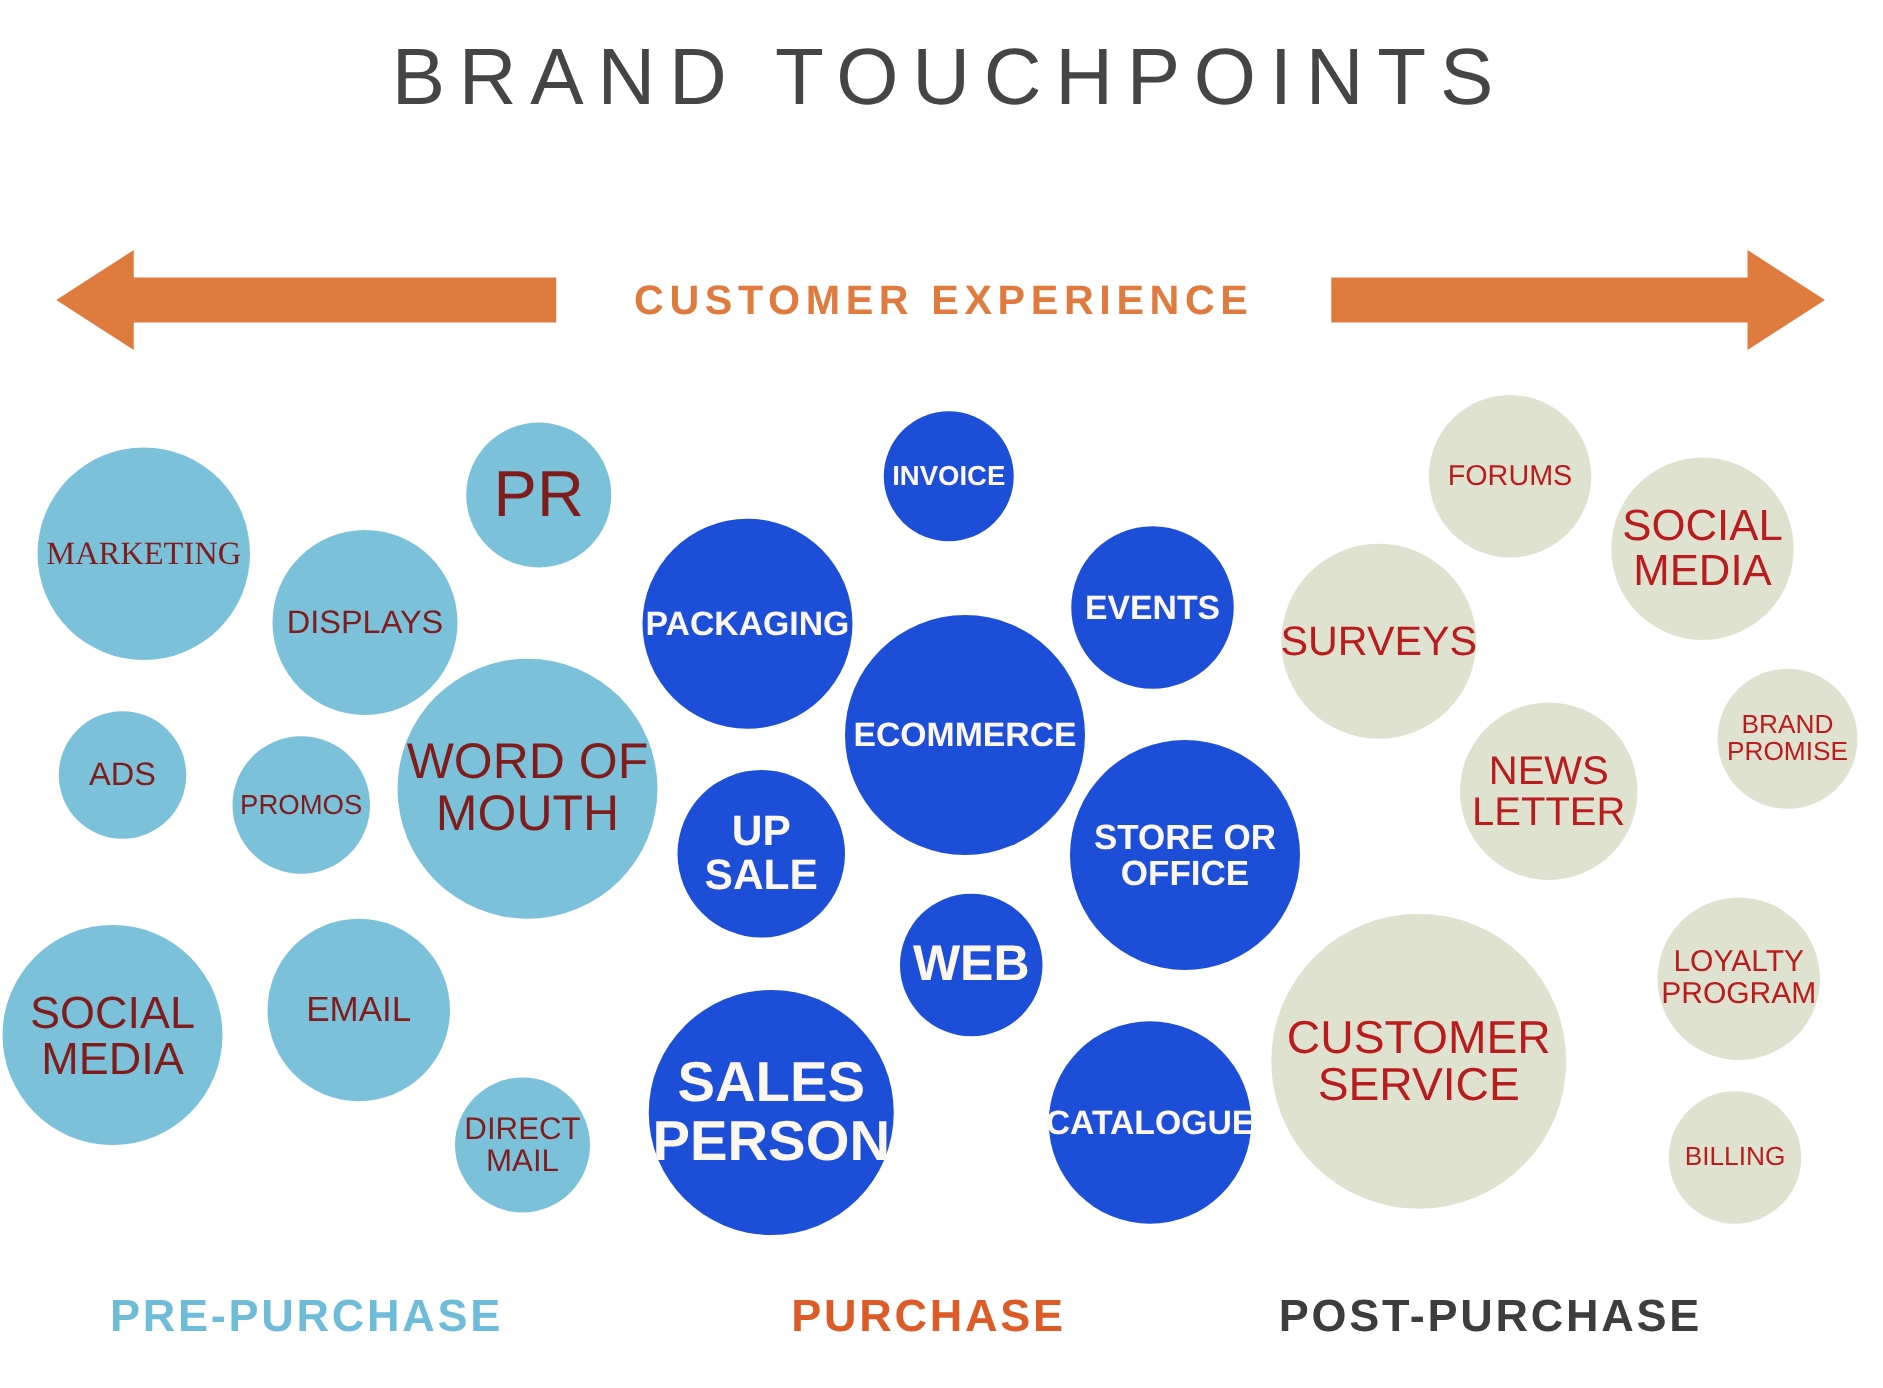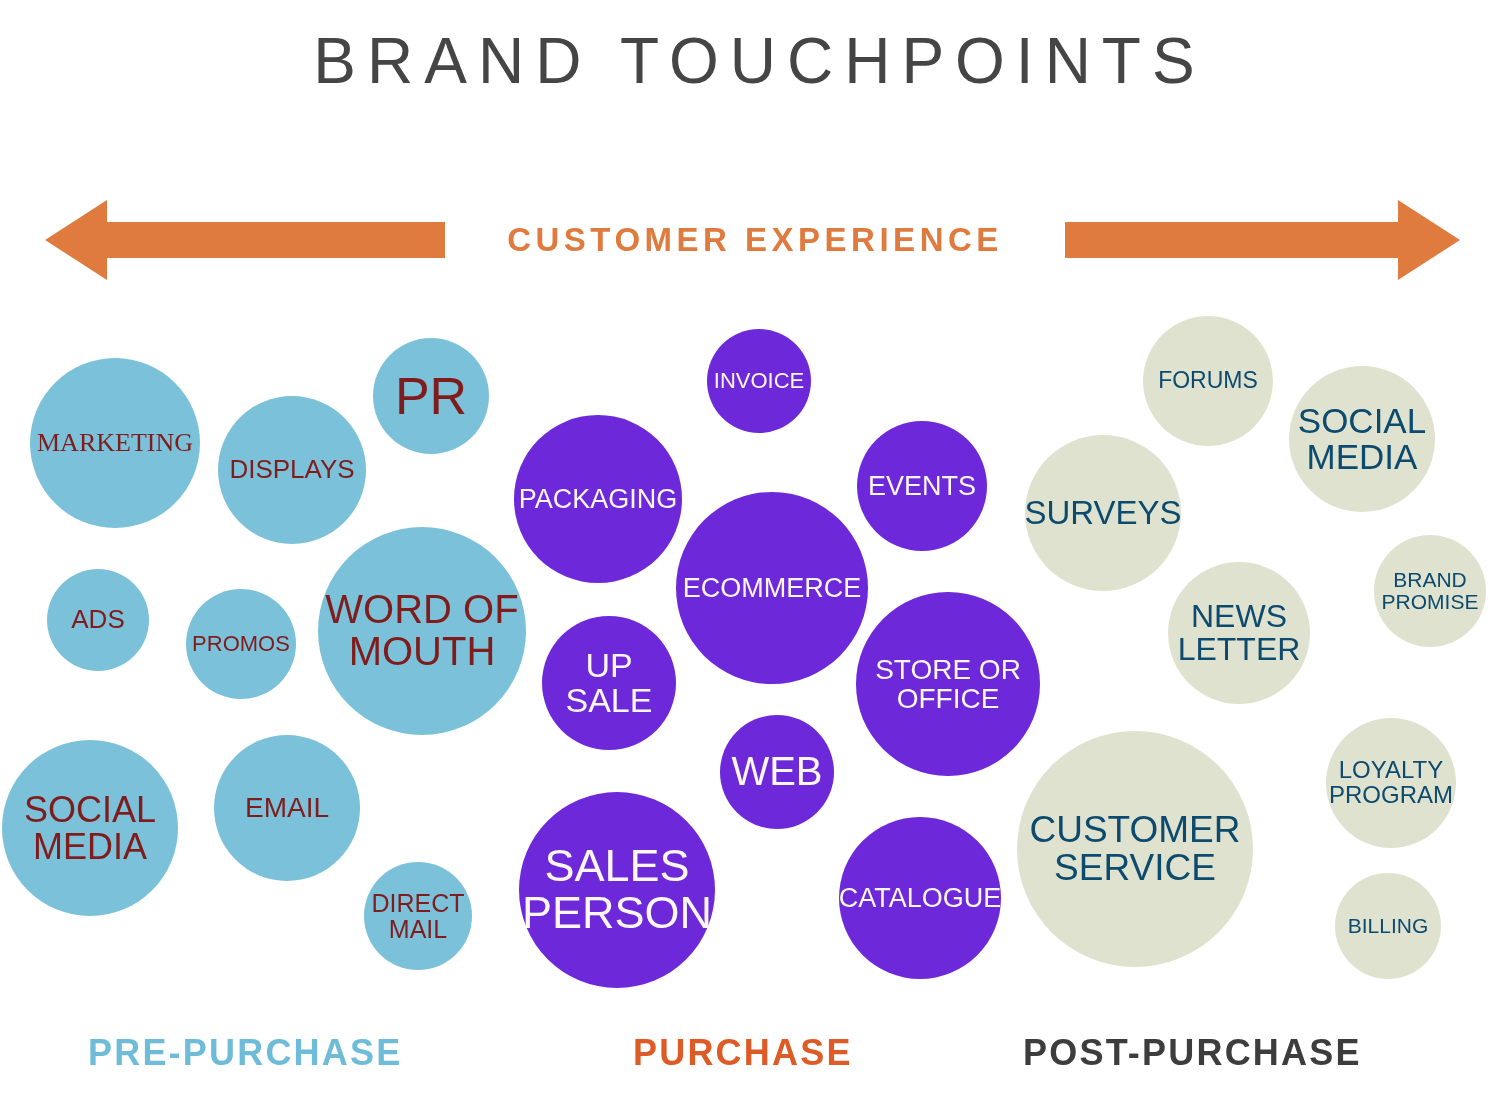--- a/index.html
+++ b/index.html
@@ -81,22 +81,22 @@
     border-radius: 50%;
     display: flex;
     align-items: center;
     justify-content: center;
     text-align: center;
     line-height: 1.04;
     padding: 2px;
   }
   .bubble .label { display: block; white-space: pre-line; }
   .bubble.pre  { background: #7cc1da; color: #7f1d1d; font-weight: 400; }
-  .bubble.pur  { background: #6d28d9; color: #fdf7f2; font-weight: 400; }
-  .bubble.post { background: #e0e2d0; color: #0c4a6e; font-weight: 400; }
+  .bubble.pur  { background: #1d4ed8; color: #fdf7f2; font-weight: 700; }
+  .bubble.post { background: #e0e2d0; color: #b91c1c; font-weight: 400; }
 
   
   #stages { position: absolute; left: 0; top: 1032px; width: 1506px; height: 60px; }
   .stage-label {
     position: absolute;
     font-size: 36px;
     font-weight: 700;
     letter-spacing: 2.2px;
     white-space: nowrap;
   }
@@ -116,21 +116,21 @@
     <div class="arrow-bar" id="arrow-bar-left"></div>
     <div class="arrow-bar" id="arrow-bar-right"></div>
     <div class="arrow-head" id="arrow-head-right"></div>
     <div id="arrow-label">CUSTOMER EXPERIENCE</div>
   </div>
 
   <div id="bubbles">
       <div class="bubble pre" style="width: 170px; height: 170px; left: 30px; top: 358px; font-size: 26px; font-family: Liberation Serif, serif;">
         <span class="label">MARKETING</span>
       </div>
-      <div class="bubble pre" style="width: 148px; height: 148px; left: 218px; top: 396px; font-size: 26px;">
+      <div class="bubble pre" style="width: 148px; height: 148px; left: 218px; top: 424px; font-size: 26px;">
         <span class="label">DISPLAYS</span>
       </div>
       <div class="bubble pre" style="width: 116px; height: 116px; left: 373px; top: 338px; font-size: 52px;">
         <span class="label">PR</span>
       </div>
       <div class="bubble pre" style="width: 102px; height: 102px; left: 47px; top: 569px; font-size: 26px;">
         <span class="label">ADS</span>
       </div>
       <div class="bubble pre" style="width: 110px; height: 110px; left: 186px; top: 589px; font-size: 22px;">
         <span class="label">PROMOS</span>

